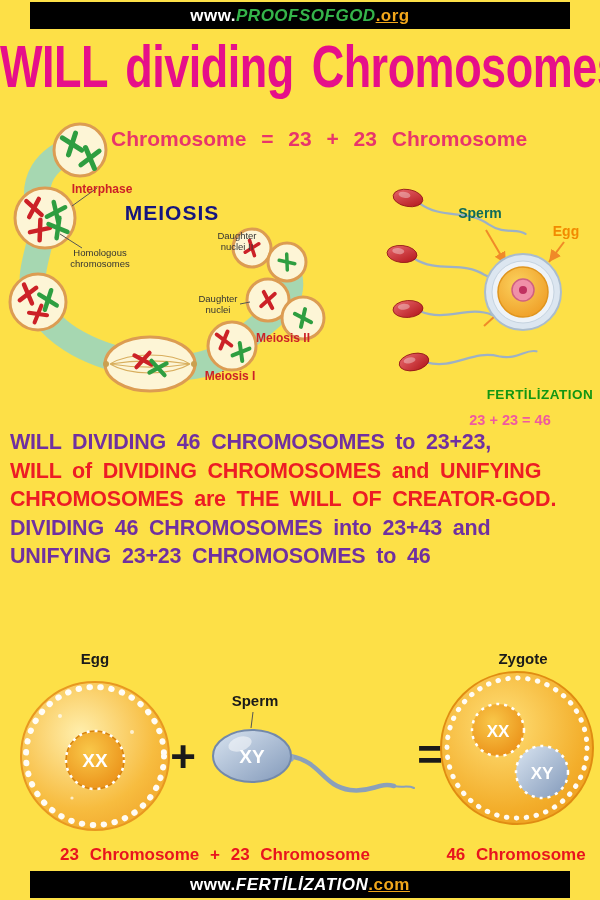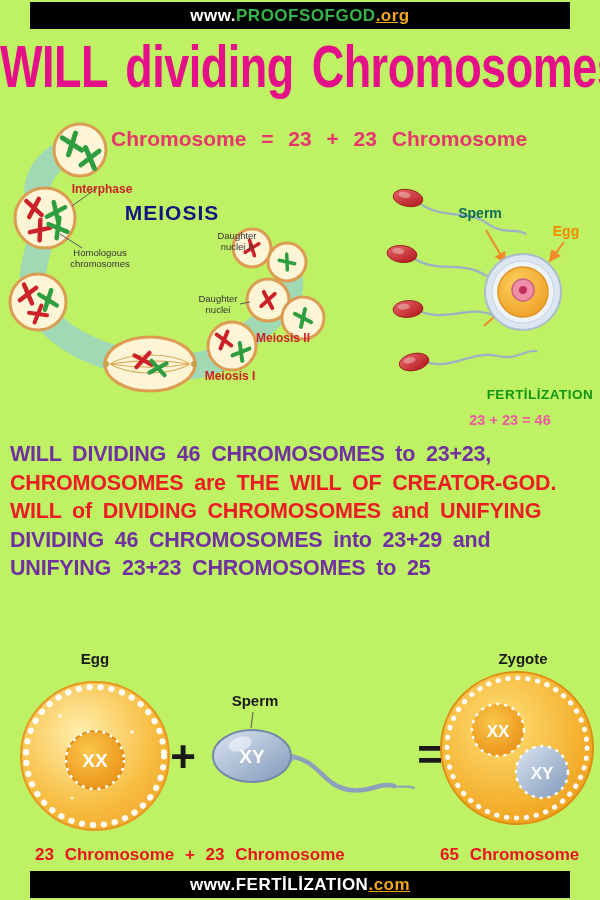--- a/index.html
+++ b/index.html
@@ -1,29 +1,29 @@
 <!DOCTYPE html>
 <html><head>
 <meta charset="utf-8">
 <style>
   html,body { margin:0; padding:0; background:#ffffff; }
   .page {
-    position:relative; width:600px; height:900px; background:#bef264;
+    position:relative; width:600px; height:900px; background:#fde047;
     overflow:hidden; font-family:"Liberation Sans", sans-serif;
   }
   
   .url-bar {
     position:absolute; left:30px; width:540px; height:27px; background:#000;
     display:flex; align-items:center; justify-content:center;
     font-weight:bold; font-size:17px; letter-spacing:0.5px;
   }
   .url-bar.top { top:2px; }
   .url-bar.bottom { top:871px; }
   .url-www  { color:#ffffff; }
-  .url-main { color:#35b44a; }
+  .url-main { color:#35b44a;font-style:italic; }
   .url-main.white { color:#ffffff; }
   .url-tld  { color:#f2a71b;text-decoration:underline; }
   
   .main-title {
     position:absolute; top:33px; left:0; width:600px; text-align:center;
     color:#e60f8a; font-size:45px; font-weight:bold; white-space:nowrap;
     word-spacing:6px; letter-spacing:-0.5px;
     transform:scaleY(1.32); transform-origin:50% 0;
   }
   .subtitle {
@@ -41,31 +41,31 @@
   .t-small     { font:9.5px "Liberation Sans",sans-serif; fill:#333333; }
   .t-spermlbl  { font:bold 14px "Liberation Sans",sans-serif; fill:#0f6b58; }
   .t-egglbl    { font:bold 14px "Liberation Sans",sans-serif; fill:#f28a00; }
   .t-fert      { font:bold 13.5px "Liberation Sans",sans-serif; fill:#129612; letter-spacing:0.5px; }
   .t-eq        { font:bold 14.5px "Liberation Sans",sans-serif; fill:#ef5aa0; }
   .t-biglbl    { font:bold 15px "Liberation Sans",sans-serif; fill:#1a1a1a; }
   .t-op        { font:bold 44px "Liberation Sans",sans-serif; fill:#1a1a1a; }
   .t-xx        { font:bold 19px "Liberation Sans",sans-serif; fill:#ffffff; }
   .t-xx-s      { font:bold 17px "Liberation Sans",sans-serif; fill:#ffffff; }
   
-  .message { position:absolute; top:440px; left:10px; width:586px; }
+  .message { position:absolute; top:428px; left:10px; width:586px; }
   .msg-line {
     font-size:21.5px; font-weight:bold; line-height:28.5px;
     white-space:nowrap; word-spacing:5px; letter-spacing:-0.2px;
   }
   .msg-purple { color:#7030a0; }
   .msg-red    { color:#ed1c24; }
   
   .caption {
     position:absolute; top:845px; color:#e8141e; font-weight:bold;
-    font-size:17px; text-align:left; word-spacing:6px;
+    font-size:17px; text-align:center; word-spacing:6px;
   }
   .caption.left  { left:35px;  width:360px; }
   .caption.right { left:440px; width:152px; }
 </style>
 </head>
 <body>
 
 <div class="page">
 
   <div class="url-bar top">
@@ -182,24 +182,24 @@
 
     <text x="112" y="50" text-anchor="middle" class="t-spermlbl">Sperm</text>
     <text x="198" y="68" text-anchor="middle" class="t-egglbl">Egg</text>
     <path d="M196,74 L181,94" stroke="#f08a28" stroke-width="2" fill="none" marker-end="url(#arr)"></path>
     <text x="172" y="231" text-anchor="middle" class="t-fert">FERTİLİZATION</text>
     <text x="142" y="257" text-anchor="middle" class="t-eq">23 + 23 = 46</text>
   </svg>
 
   <div class="message">
     <div class="msg-line msg-purple">WILL DIVIDING 46 CHROMOSOMES to 23+23,</div>
+    <div class="msg-line msg-red">WILL of DIVIDING CHROMOSOMES and UNIFYING</div>
     <div class="msg-line msg-red">CHROMOSOMES are THE WILL OF CREATOR-GOD.</div>
-    <div class="msg-line msg-red">WILL of DIVIDING CHROMOSOMES and UNIFYING</div>
-    <div class="msg-line msg-purple">DIVIDING 46 CHROMOSOMES into 23+29 and</div>
-    <div class="msg-line msg-purple">UNIFYING 23+23 CHROMOSOMES to 25</div>
+    <div class="msg-line msg-purple">DIVIDING 46 CHROMOSOMES into 23+43 and</div>
+    <div class="msg-line msg-purple">UNIFYING 23+23 CHROMOSOMES to 46</div>
   </div>
 
   <svg class="bottom-svg" width="600" height="196" viewBox="0 0 600 196">
     <defs>
       <radialGradient id="gEggBig" cx="0.4" cy="0.35" r="0.85">
         <stop offset="0" stop-color="#ffefad"></stop>
           <stop offset="0.6" stop-color="#f7bc3f"></stop>
           <stop offset="1" stop-color="#ee9d22"></stop>
       </radialGradient>
       <radialGradient id="gInnerOrange" cx="0.4" cy="0.35" r="0.85">
@@ -250,21 +250,21 @@
       <circle cx="517" cy="102" r="76" fill="url(#gZygote)" stroke="#e08c12" stroke-width="2"></circle>
       <circle cx="517" cy="102" r="70" fill="none" stroke="#ffffff" stroke-width="5" stroke-dasharray="0.5 9.5" stroke-linecap="round" opacity="0.95"></circle>
       <circle cx="498" cy="84" r="26" fill="url(#gInnerOrange)" stroke="#ffffff" stroke-width="2.5" stroke-dasharray="3 5"></circle>
       <text x="498" y="91" text-anchor="middle" class="t-xx-s">XX</text>
       <circle cx="542" cy="126" r="26" fill="url(#gHeadBlue)" stroke="#ffffff" stroke-width="2.5" stroke-dasharray="3 5"></circle>
       <text x="542" y="133" text-anchor="middle" class="t-xx-s">XY</text>
     </g>
   </svg>
 
   <div class="caption left">23 Chromosome + 23 Chromosome</div>
-  <div class="caption right">65 Chromosome</div>
+  <div class="caption right">46 Chromosome</div>
 
   <div class="url-bar bottom">
     <span class="url-www">www.</span>
       <span class="url-main white">FERTİLİZATION</span>
       <span class="url-tld">.com</span>
   </div>
 
 </div>
 
 </body></html>

